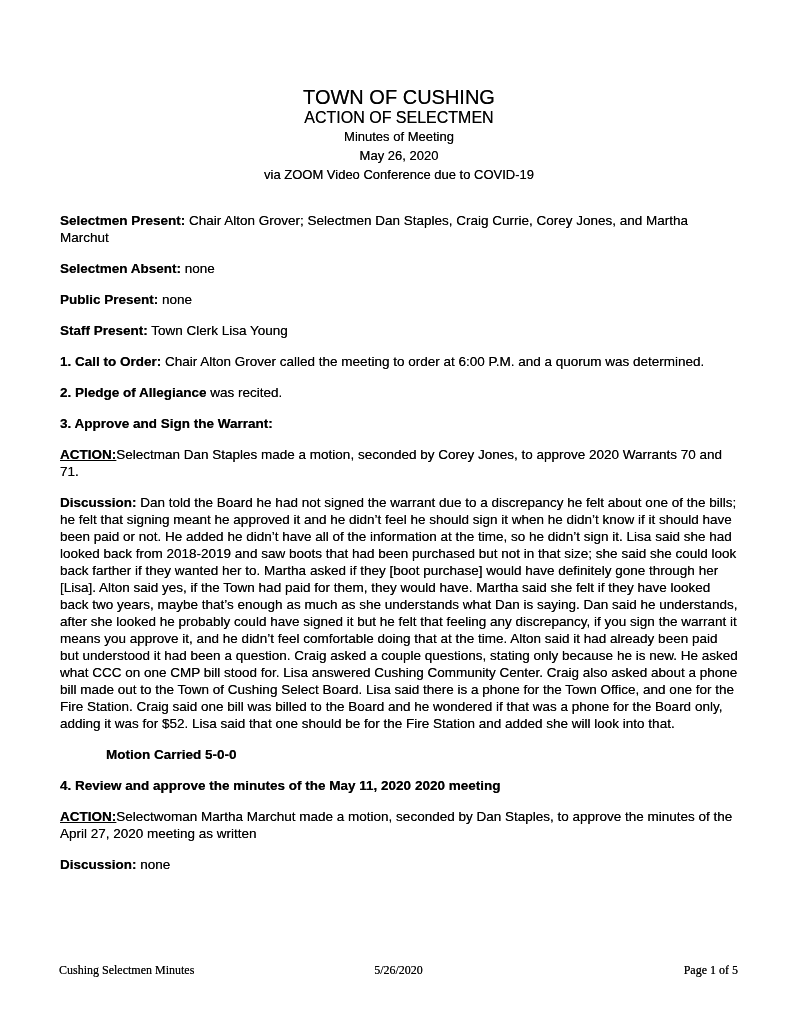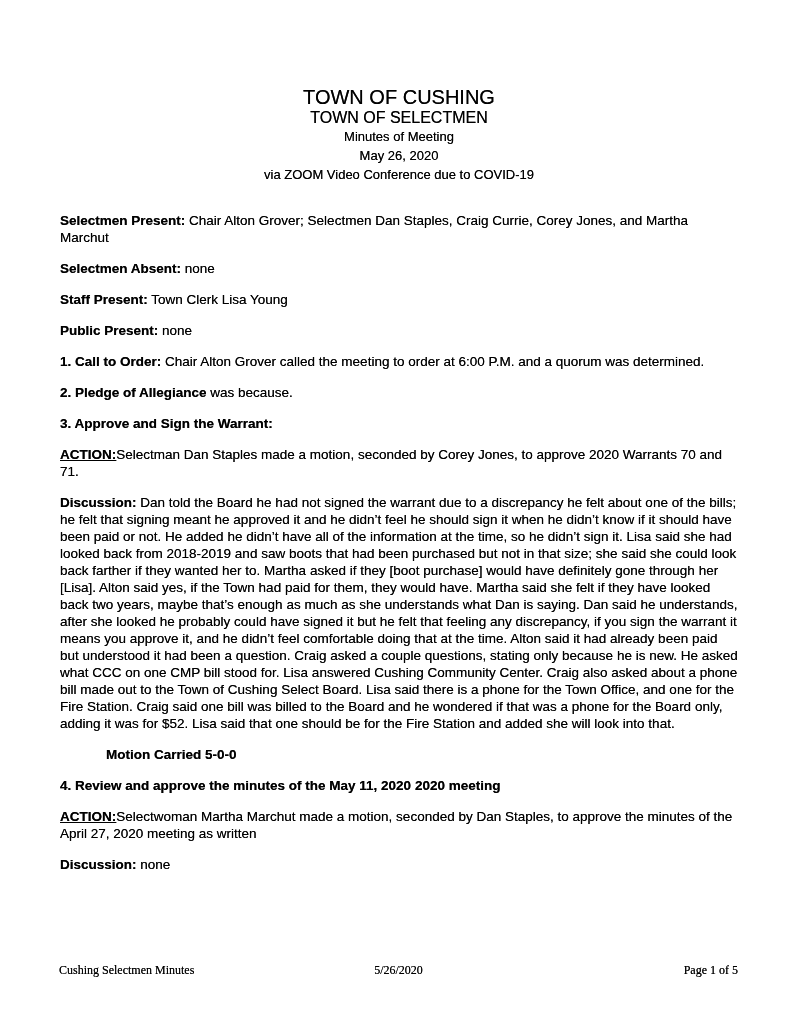--- a/index.html
+++ b/index.html
@@ -68,37 +68,37 @@
   .footer .f-right { text-align: right; }
 </style>
 </head>
 <body>
 
 <div class="page">
   <div class="content">
 
     <div class="doc-header">
       <div class="doc-title">TOWN OF CUSHING</div>
-      <div class="doc-sub">TOWN OF SELECTMEN</div>
+      <div class="doc-sub">ACTION OF SELECTMEN</div>
       <div class="doc-line">Minutes of Meeting</div>
       <div class="doc-line">May 26, 2020</div>
       <div class="doc-line">via ZOOM Video Conference due to COVID-19</div>
     </div>
 
     <p class="para"><span class="b">Selectmen Present:</span><span> Chair Alton Grover; Selectmen Dan Staples, Craig Currie, Corey Jones, and Martha Marchut</span></p>
 
     <p class="para"><span class="b">Selectmen Absent:</span><span> none</span></p>
 
+    <p class="para"><span class="b">Public Present:</span><span> none</span></p>
+
     <p class="para"><span class="b">Staff Present:</span><span> Town Clerk Lisa Young</span></p>
-
-    <p class="para"><span class="b">Public Present:</span><span> none</span></p>
 
     <p class="para"><span class="b">1. Call to Order:</span><span> Chair Alton Grover called the meeting to order at 6:00 P.M. and a quorum was determined.</span></p>
 
-    <p class="para"><span class="b">2. Pledge of Allegiance</span><span> was because.</span></p>
+    <p class="para"><span class="b">2. Pledge of Allegiance</span><span> was recited.</span></p>
 
     <p class="para"><span class="b">3. Approve and Sign the Warrant:</span></p>
 
     <p class="para"><span class="action-label">ACTION:</span><span>Selectman Dan Staples made a motion, seconded by Corey Jones, to approve 2020 Warrants 70 and 71.</span></p>
 
     <p class="para"><span class="b">Discussion:</span><span> Dan told the Board he had not signed the warrant due to a discrepancy he felt about one of the bills; he felt that signing meant he approved it and he didn’t feel he should sign it when he didn’t know if it should have been paid or not. He added he didn’t have all of the information at the time, so he didn’t sign it. Lisa said she had looked back from 2018-2019 and saw boots that had been purchased but not in that size; she said she could look back farther if they wanted her to. Martha asked if they [boot purchase] would have definitely gone through her [Lisa]. Alton said yes, if the Town had paid for them, they would have. Martha said she felt if they have looked back two years, maybe that’s enough as much as she understands what Dan is saying. Dan said he understands, after she looked he probably could have signed it but he felt that feeling any discrepancy, if you sign the warrant it means you approve it, and he didn’t feel comfortable doing that at the time. Alton said it had already been paid but understood it had been a question. Craig asked a couple questions, stating only because he is new. He asked what CCC on one CMP bill stood for. Lisa answered Cushing Community Center. Craig also asked about a phone bill made out to the Town of Cushing Select Board. Lisa said there is a phone for the Town Office, and one for the Fire Station. Craig said one bill was billed to the Board and he wondered if that was a phone for the Board only, adding it was for $52. Lisa said that one should be for the Fire Station and added she will look into that.</span></p>
 
     <p class="para motion">Motion Carried 5-0-0</p>
 
     <p class="para"><span class="b">4. Review and approve the minutes of the May 11, 2020 2020 meeting</span></p>

